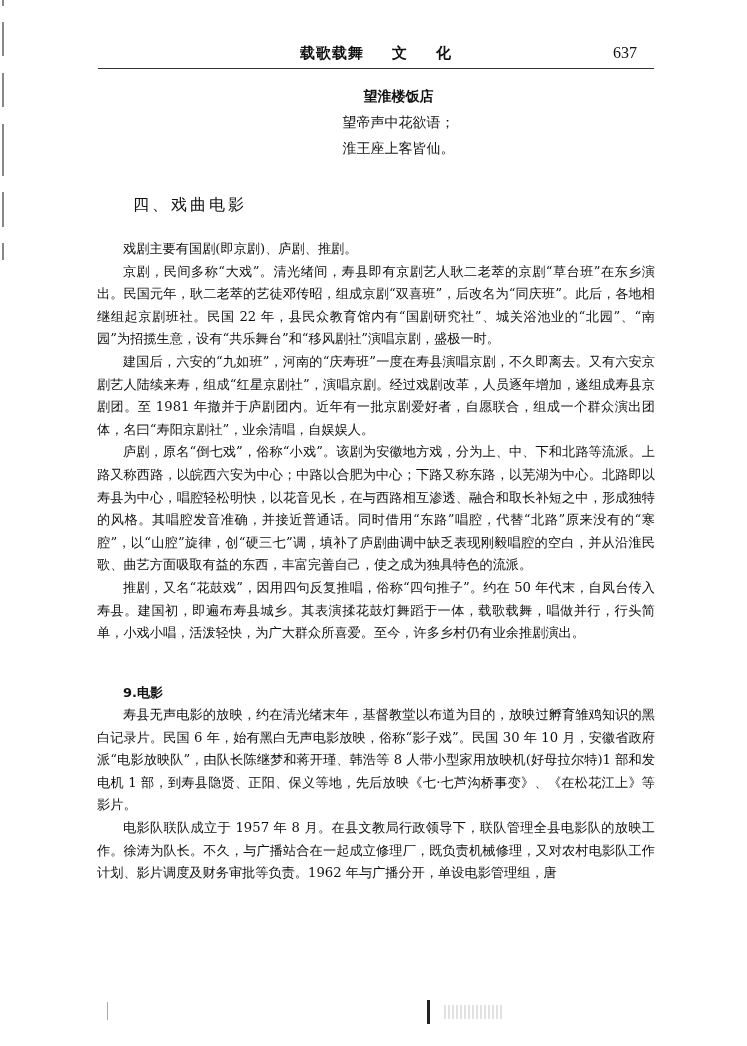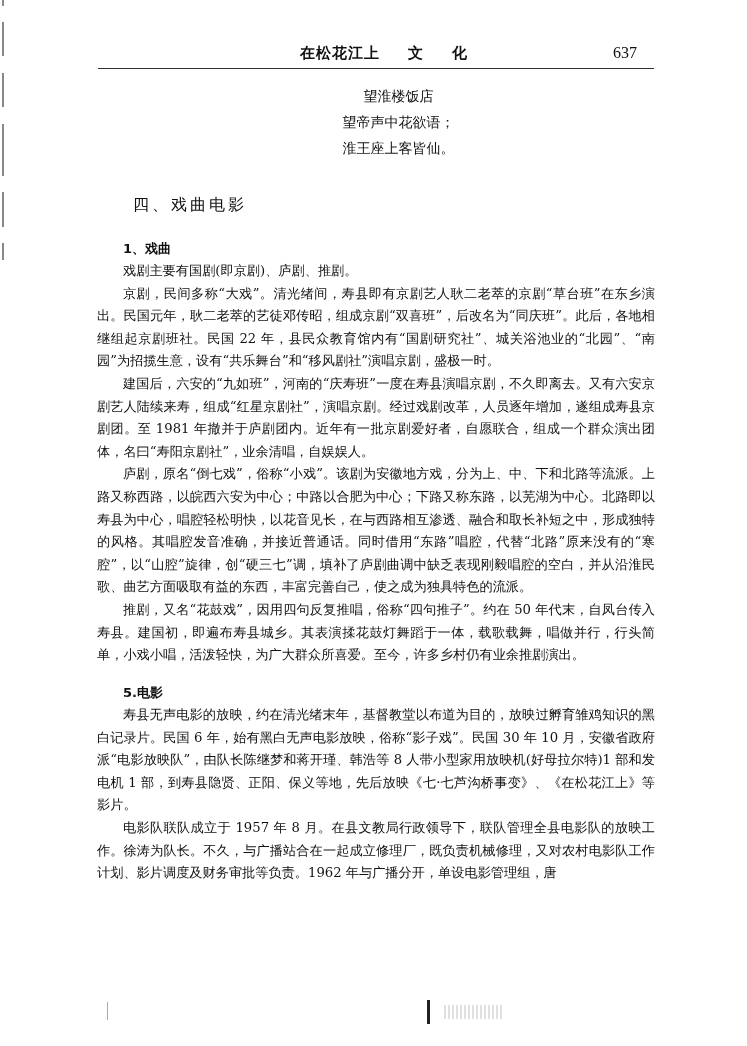--- a/index.html
+++ b/index.html
@@ -26,21 +26,21 @@
     }
     .header-rule {
       position: absolute; top: 68px; left: 98px; width: 556px; height: 0;
       border-top: 1.5px solid #333;
     }
     .poem {
       position: absolute; top: 88px; left: 0; width: 747px; text-align: center;
     }
     .poem .title {
       font-family: "DejaVu Sans", "Liberation Sans", sans-serif;
-      font-weight: normal; font-size: 14px; margin-left: 50px;
+      font-weight: bold; font-size: 14px; margin-left: 50px;
     }
     .poem .author {
       font-size: 11px; font-style: italic; margin-top: 6px; margin-left: 50px;
     }
     .poem .line {
       font-size: 14px; margin-top: 6px; margin-left: 50px; line-height: 20px;
     }
     .section-title {
       position: absolute; top: 195px; left: 122px;
       font-size: 16px; letter-spacing: 3px; margin-left: 11px;
@@ -74,44 +74,43 @@
 
 <div class="scan-edge" style="top:0;height:6px;"></div>
 <div class="scan-edge" style="top:22px;height:34px;"></div>
 <div class="scan-edge" style="top:73px;height:34px;"></div>
 <div class="scan-edge" style="top:124px;height:52px;"></div>
 <div class="scan-edge" style="top:192px;height:35px;"></div>
 <div class="scan-edge" style="top:243px;height:17px;"></div>
 
 <div class="header">
   <div class="chapter">
-    <span>在松花江上</span><span class="gap"></span><span>文</span><span class="gap"></span><span>化</span>
+    <span>载歌载舞</span><span class="gap"></span><span>文</span><span class="gap"></span><span>化</span>
   </div>
   <div class="pageno">637</div>
 </div>
 <div class="header-rule"></div>
 
 <div class="poem">
   <div class="title">望淮楼饭店</div>
   <div class="line">望帝声中花欲语；</div>
   <div class="line">淮王座上客皆仙。</div>
 </div>
 
 <div class="section-title">四、戏曲电影</div>
 
 <div class="content" id="sec1">
-  <div class="subhead">1、戏曲</div>
   <p>戏剧主要有国剧(即京剧)、庐剧、推剧。</p>
   <p>京剧，民间多称“大戏”。清光绪间，寿县即有京剧艺人耿二老萃的京剧“草台班”在东乡演出。民国元年，耿二老萃的艺徒邓传昭，组成京剧“双喜班”，后改名为“同庆班”。此后，各地相继组起京剧班社。民国 22 年，县民众教育馆内有“国剧研究社”、城关浴池业的“北园”、“南园”为招揽生意，设有“共乐舞台”和“移风剧社”演唱京剧，盛极一时。</p>
   <p>建国后，六安的“九如班”，河南的“庆寿班”一度在寿县演唱京剧，不久即离去。又有六安京剧艺人陆续来寿，组成“红星京剧社”，演唱京剧。经过戏剧改革，人员逐年增加，遂组成寿县京剧团。至 1981 年撤并于庐剧团内。近年有一批京剧爱好者，自愿联合，组成一个群众演出团体，名曰“寿阳京剧社”，业余清唱，自娱娱人。</p>
   <p>庐剧，原名“倒七戏”，俗称“小戏”。该剧为安徽地方戏，分为上、中、下和北路等流派。上路又称西路，以皖西六安为中心；中路以合肥为中心；下路又称东路，以芜湖为中心。北路即以寿县为中心，唱腔轻松明快，以花音见长，在与西路相互渗透、融合和取长补短之中，形成独特的风格。其唱腔发音准确，并接近普通话。同时借用“东路”唱腔，代替“北路”原来没有的“寒腔”，以“山腔”旋律，创“硬三七”调，填补了庐剧曲调中缺乏表现刚毅唱腔的空白，并从沿淮民歌、曲艺方面吸取有益的东西，丰富完善自己，使之成为独具特色的流派。</p>
   <p>推剧，又名“花鼓戏”，因用四句反复推唱，俗称“四句推子”。约在 50 年代末，自凤台传入寿县。建国初，即遍布寿县城乡。其表演揉花鼓灯舞蹈于一体，载歌载舞，唱做并行，行头简单，小戏小唱，活泼轻快，为广大群众所喜爱。至今，许多乡村仍有业余推剧演出。</p>
 </div>
 
 <div class="content" id="sec2">
-  <div class="subhead">5.电影</div>
+  <div class="subhead">9.电影</div>
   <p>寿县无声电影的放映，约在清光绪末年，基督教堂以布道为目的，放映过孵育雏鸡知识的黑白记录片。民国 6 年，始有黑白无声电影放映，俗称“影子戏”。民国 30 年 10 月，安徽省政府派“电影放映队”，由队长陈继梦和蒋开瑾、韩浩等 8 人带小型家用放映机(好母拉尔特)1 部和发电机 1 部，到寿县隐贤、正阳、保义等地，先后放映《七·七芦沟桥事变》、《在松花江上》等影片。</p>
   <p>电影队联队成立于 1957 年 8 月。在县文教局行政领导下，联队管理全县电影队的放映工作。徐涛为队长。不久，与广播站合在一起成立修理厂，既负责机械修理，又对农村电影队工作计划、影片调度及财务审批等负责。1962 年与广播分开，单设电影管理组，唐</p>
 </div>
 
 <div class="footer-tick"></div>
 <div class="footer-mark"></div>
 <div class="footer-smudge"></div>
 
 </body></html>

